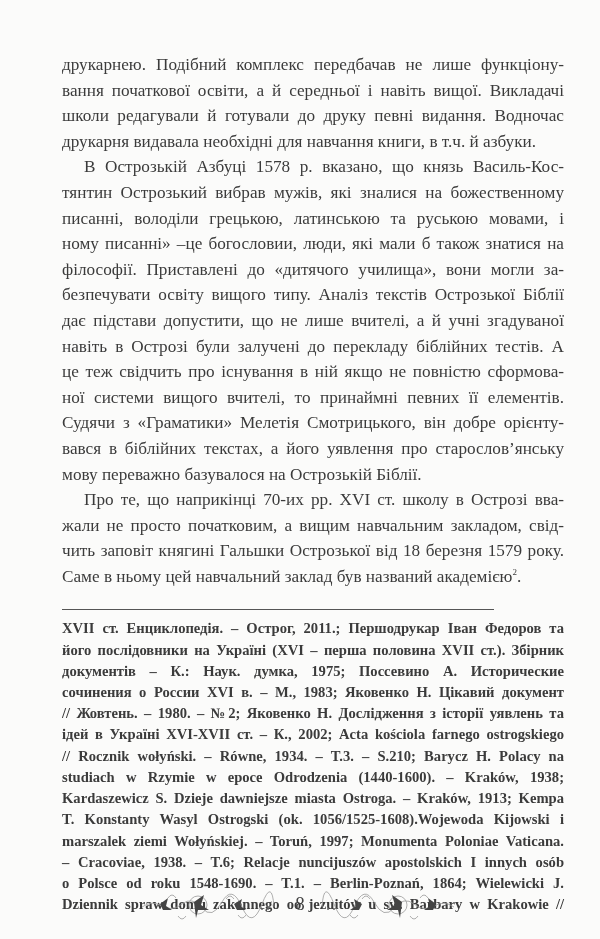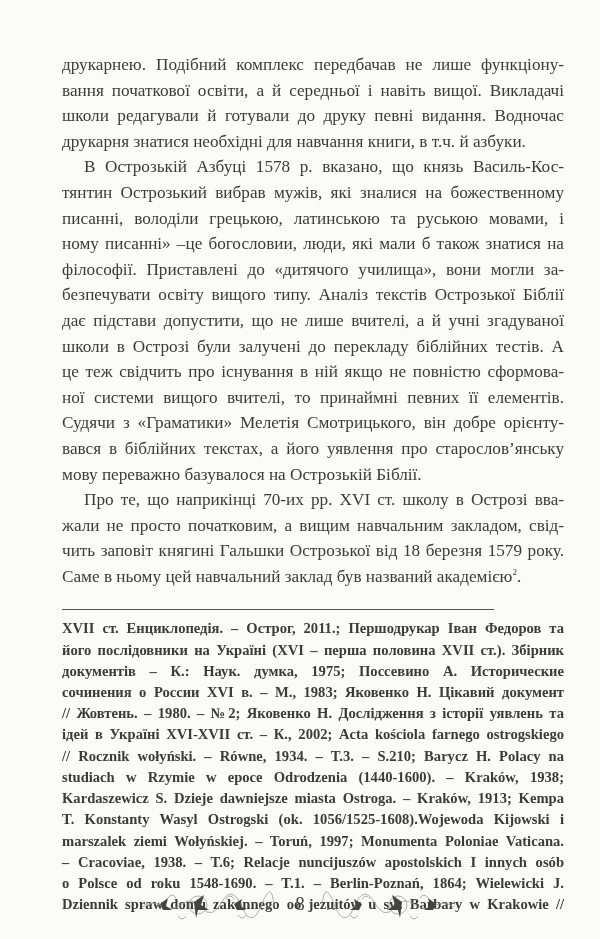--- a/index.html
+++ b/index.html
@@ -45,31 +45,31 @@
 </style>
 </head>
 <body>
 
 <div class="page">
   <div class="main">
     <p>
       <span class="ln">друкарнею. Подібний комплекс передбачав не лише функціону-</span>
       <span class="ln">вання початкової освіти, а й середньої і навіть вищої. Викладачі</span>
       <span class="ln">школи редагували й готували до друку певні видання. Водночас</span>
-      <span class="ln last">друкарня знатися необхідні для навчання книги, в т.ч. й азбуки.</span>
+      <span class="ln last">друкарня видавала необхідні для навчання книги, в т.ч. й азбуки.</span>
     </p>
     <p class="indent">
       <span class="ln">В Острозькій Азбуці 1578 р. вказано, що князь Василь-Кос-</span>
       <span class="ln">тянтин Острозький вибрав мужів, які зналися на божественному</span>
       <span class="ln">писанні, володіли грецькою, латинською та руською мовами, і</span>
       <span class="ln">ному писанні» –це богословии, люди, які мали б також знатися на</span>
       <span class="ln">філософії. Приставлені до «дитячого училища», вони могли за-</span>
       <span class="ln">безпечувати освіту вищого типу. Аналіз текстів Острозької Біблії</span>
       <span class="ln">дає підстави допустити, що не лише вчителі, а й учні згадуваної</span>
-      <span class="ln">школи в Острозі були залучені до перекладу біблійних тестів. А</span>
+      <span class="ln">навіть в Острозі були залучені до перекладу біблійних тестів. А</span>
       <span class="ln">це теж свідчить про існування в ній якщо не повністю сформова-</span>
       <span class="ln">ної системи вищого вчителі, то принаймні певних її елементів.</span>
       <span class="ln">Судячи з «Граматики» Мелетія Смотрицького, він добре орієнту-</span>
       <span class="ln">вався в біблійних текстах, а його уявлення про старослов’янську</span>
       <span class="ln last">мову переважно базувалося на Острозькій Біблії.</span>
     </p>
     <p class="indent">
       <span class="ln">Про те, що наприкінці 70-их рр. XVI ст. школу в Острозі вва-</span>
       <span class="ln">жали не просто початковим, а вищим навчальним закладом, свід-</span>
       <span class="ln">чить заповіт княгині Гальшки Острозької від 18 березня 1579 року.</span>

